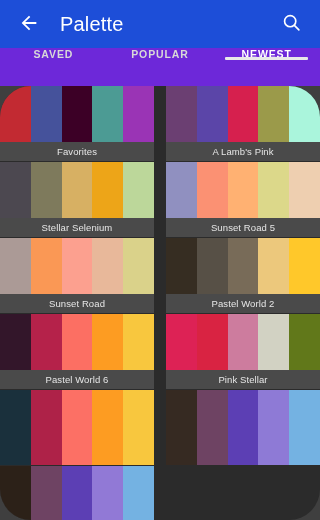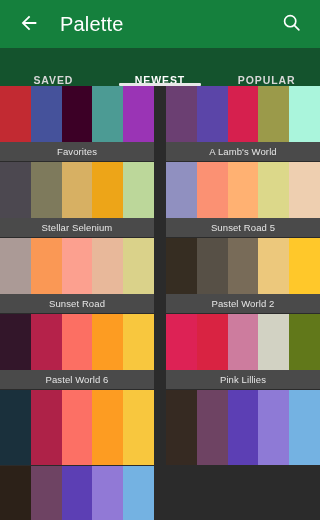--- a/index.html
+++ b/index.html
@@ -7,21 +7,21 @@
     width:320px; height:520px;
     background:#3f3f3f;
     font-family:"Liberation Sans", sans-serif;
     overflow:hidden;
   }
   .app { width:320px; height:520px; display:flex; flex-direction:column; background:#3f3f3f; }
 
   
   .appbar {
     height:48px; flex:0 0 48px;
-    background:#15803d;
+    background:#1d4ed8;
     display:flex; align-items:center;
     padding:16px 12px;
   }
   .icon-btn {
     width:34px; height:34px;
     display:flex; align-items:center; justify-content:center;
     flex:0 0 34px;
     background:transparent; border:none; cursor:pointer;
   }
   .appbar-title {
@@ -31,23 +31,23 @@
     letter-spacing:.2px;
     margin-left:14px;
     flex:1 1 auto;
     white-space:nowrap;
     overflow:hidden;
   }
 
   
   .tabbar {
     height:38px; flex:0 0 38px;
-    background:#14532d;
+    background:#6d28d9;
     display:flex;
-    align-items:flex-end;
+    align-items:flex-start;
   }
   .tab {
     flex:1 1 0;
     position:relative;
     display:flex; align-items:center; justify-content:center;
     color:#d8d8d8;
     font-size:10.5px;
     font-weight:700;
     letter-spacing:.9px;
     cursor:pointer;
@@ -66,20 +66,21 @@
 
   
   .grid {
     flex:1 1 auto;
     display:grid;
     grid-template-columns:1fr 1fr;
     gap:1px 12px;
     background:#2b2b2b;
     overflow:hidden;
     align-content:start;
+    border-radius:31px;
   }
   .card {
     background:#3f3f3f;
     display:flex;
     flex-direction:column;
     height:75px;
     cursor:pointer;
     overflow:hidden;
   }
   .swatches {
@@ -119,22 +120,22 @@
         <svg width="21" height="21" viewBox="0 0 24 24" aria-hidden="true">
           <circle cx="10.5" cy="10.5" r="6.4" fill="none" stroke="#ffffff" stroke-width="1.9"></circle>
           <line x1="15.3" y1="15.3" x2="20.4" y2="20.4" stroke="#ffffff" stroke-width="1.9" stroke-linecap="round"></line>
         </svg>
       </span>
     </button>
   </div>
 
   <div class="tabbar">
     <button class="tab">SAVED</button>
+    <button class="tab">POPULAR</button>
     <button class="tab active">NEWEST</button>
-    <button class="tab">POPULAR</button>
   </div>
 
   <div class="grid">
       <div class="card">
         <div class="swatches">
           <div class="sw" title="#c22a32" style="background: rgb(194, 42, 50);"></div>
           <div class="sw" title="#45529b" style="background: rgb(69, 82, 155);"></div>
           <div class="sw" title="#3c0026" style="background: rgb(60, 0, 38);"></div>
           <div class="sw" title="#4c9b94" style="background: rgb(76, 155, 148);"></div>
           <div class="sw" title="#9a34b5" style="background: rgb(154, 52, 181);"></div>
@@ -142,21 +143,21 @@
         <div class="card-label">Favorites</div>
       </div>
       <div class="card">
         <div class="swatches">
           <div class="sw" title="#6b3f72" style="background: rgb(107, 63, 114);"></div>
           <div class="sw" title="#5b45a8" style="background: rgb(91, 69, 168);"></div>
           <div class="sw" title="#d6204e" style="background: rgb(214, 32, 78);"></div>
           <div class="sw" title="#9b9a4a" style="background: rgb(155, 154, 74);"></div>
           <div class="sw" title="#aaf5dc" style="background: rgb(170, 245, 220);"></div>
         </div>
-        <div class="card-label">A Lamb's World</div>
+        <div class="card-label">A Lamb's Pink</div>
       </div>
       <div class="card">
         <div class="swatches">
           <div class="sw" title="#4c4850" style="background: rgb(76, 72, 80);"></div>
           <div class="sw" title="#7e7a5c" style="background: rgb(126, 122, 92);"></div>
           <div class="sw" title="#d7b063" style="background: rgb(215, 176, 99);"></div>
           <div class="sw" title="#eda518" style="background: rgb(237, 165, 24);"></div>
           <div class="sw" title="#bcd79a" style="background: rgb(188, 215, 154);"></div>
         </div>
         <div class="card-label">Stellar Selenium</div>
@@ -202,21 +203,21 @@
         <div class="card-label">Pastel World 6</div>
       </div>
       <div class="card">
         <div class="swatches">
           <div class="sw" title="#dd2255" style="background: rgb(221, 34, 85);"></div>
           <div class="sw" title="#d92342" style="background: rgb(217, 35, 66);"></div>
           <div class="sw" title="#cd7c9e" style="background: rgb(205, 124, 158);"></div>
           <div class="sw" title="#d2d2c3" style="background: rgb(210, 210, 195);"></div>
           <div class="sw" title="#61781a" style="background: rgb(97, 120, 26);"></div>
         </div>
-        <div class="card-label">Pink Lillies</div>
+        <div class="card-label">Pink Stellar</div>
       </div>
       <div class="card">
         <div class="swatches">
           <div class="sw" title="#1a303c" style="background: rgb(26, 48, 60);"></div>
           <div class="sw" title="#ae2248" style="background: rgb(174, 34, 72);"></div>
           <div class="sw" title="#fc7065" style="background: rgb(252, 112, 101);"></div>
           <div class="sw" title="#fd9c22" style="background: rgb(253, 156, 34);"></div>
           <div class="sw" title="#f8c73e" style="background: rgb(248, 199, 62);"></div>
         </div>
       </div>

